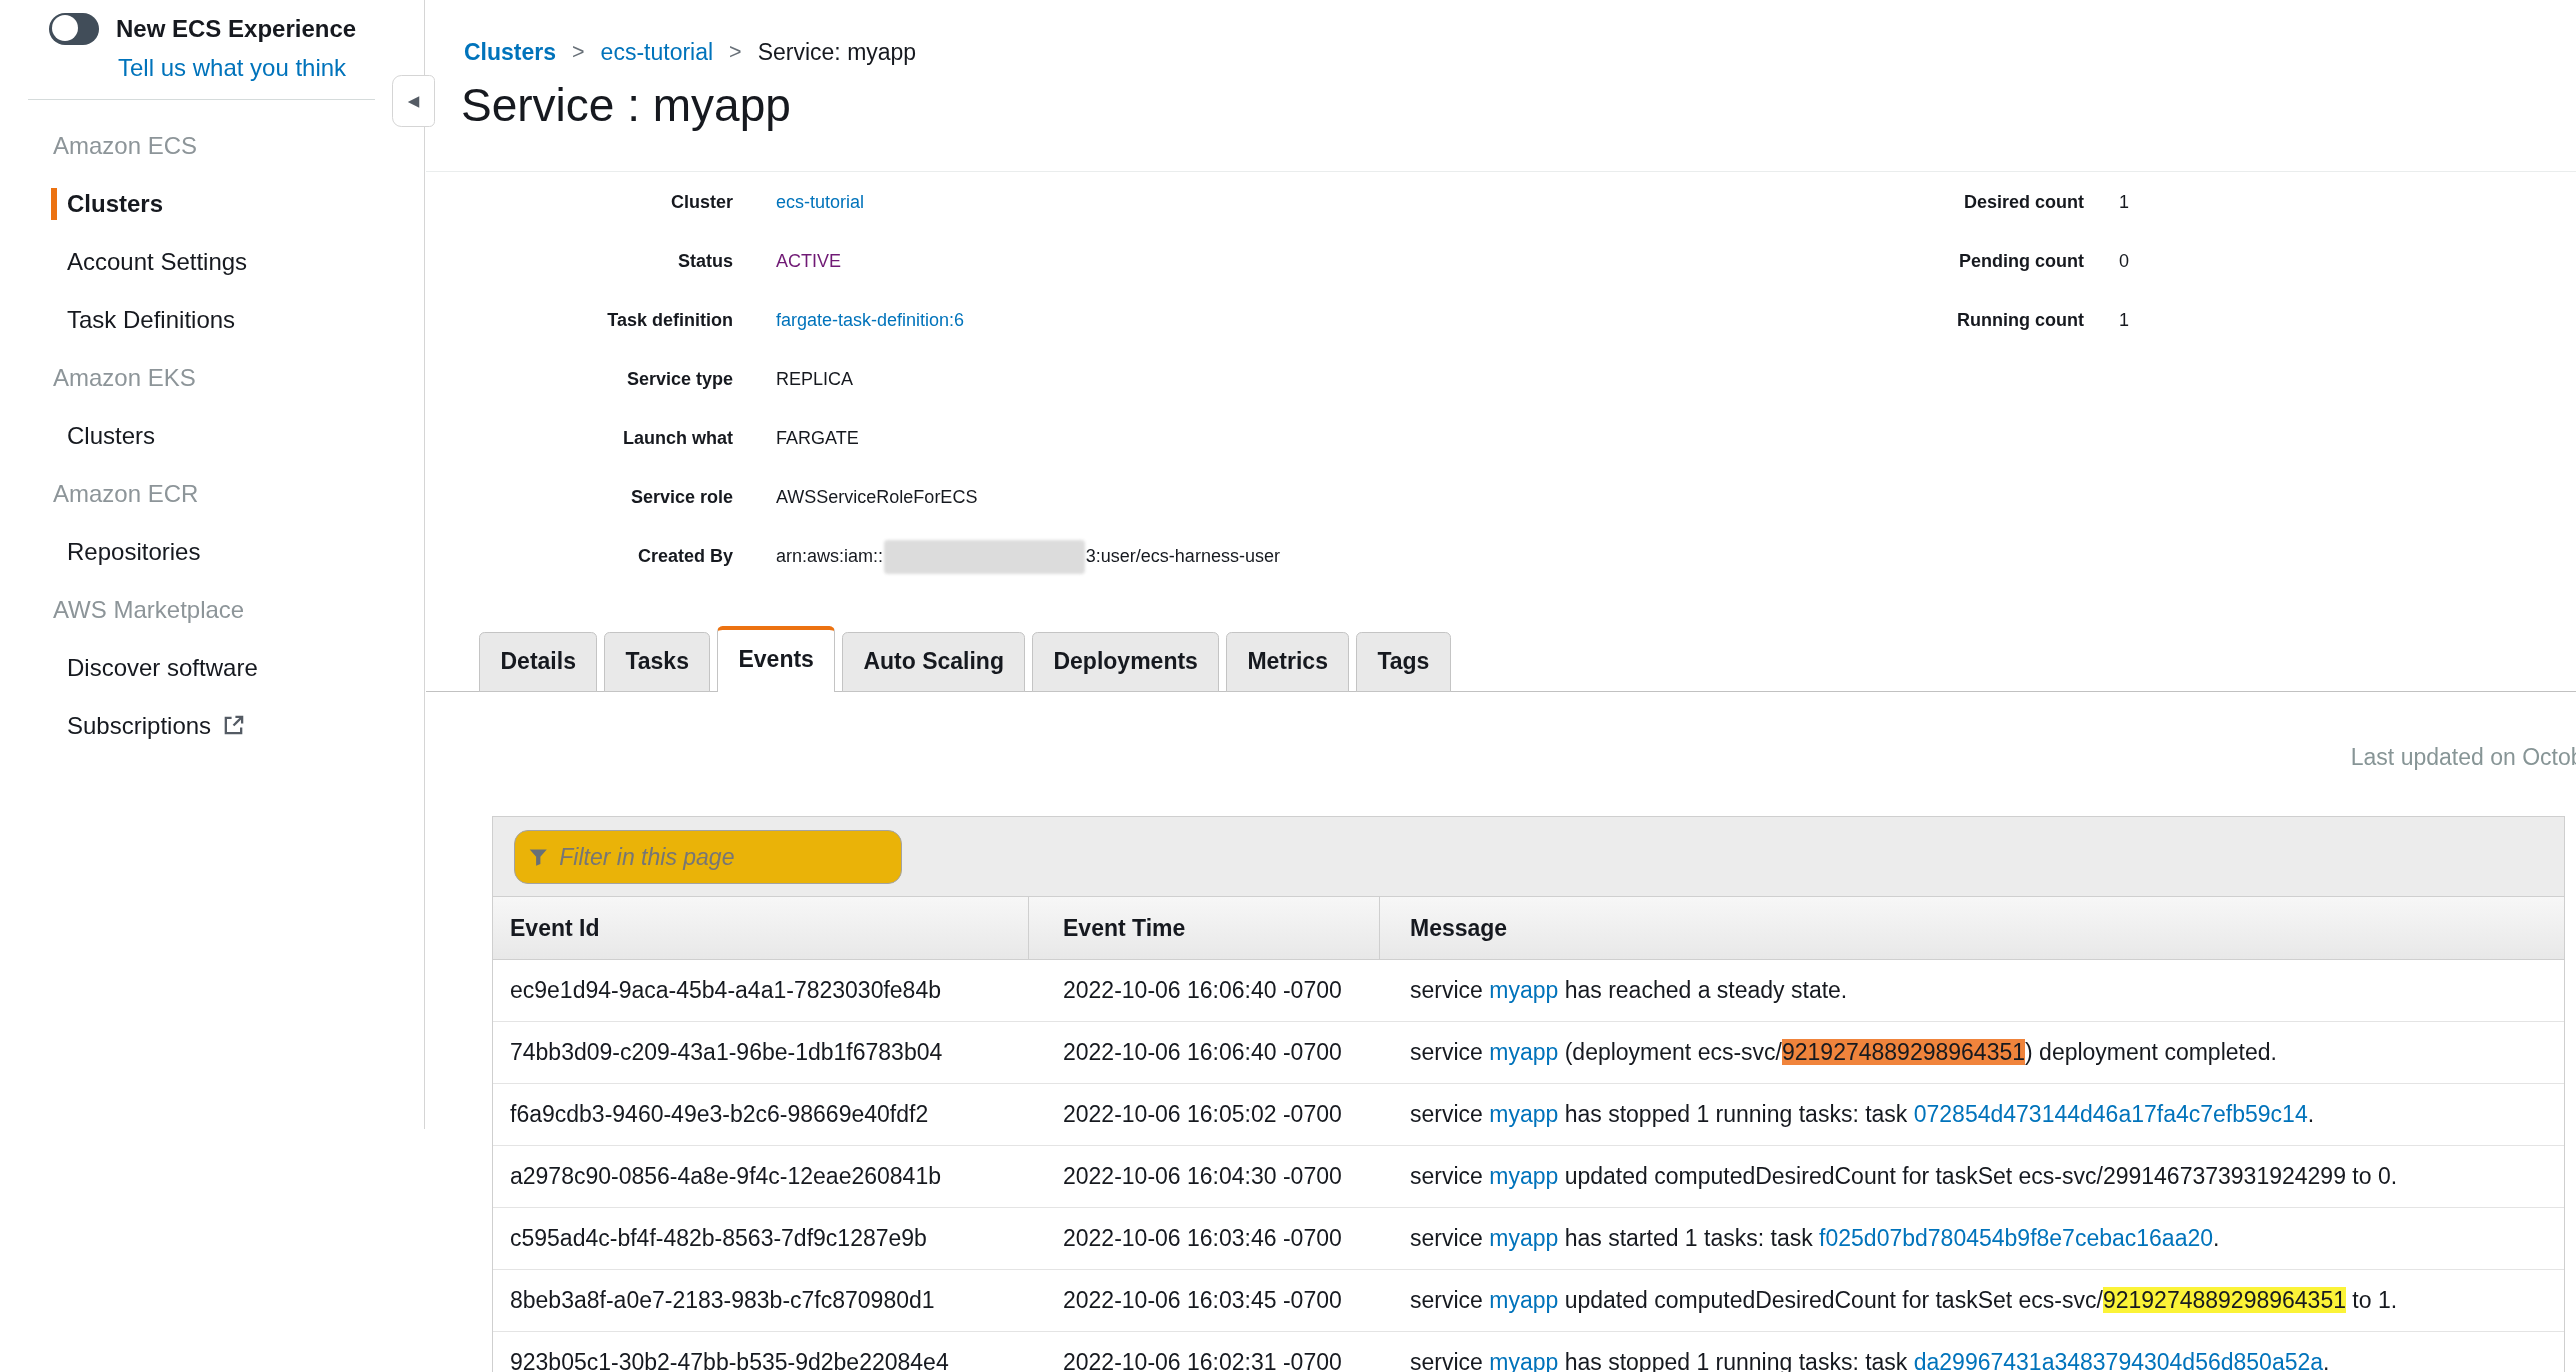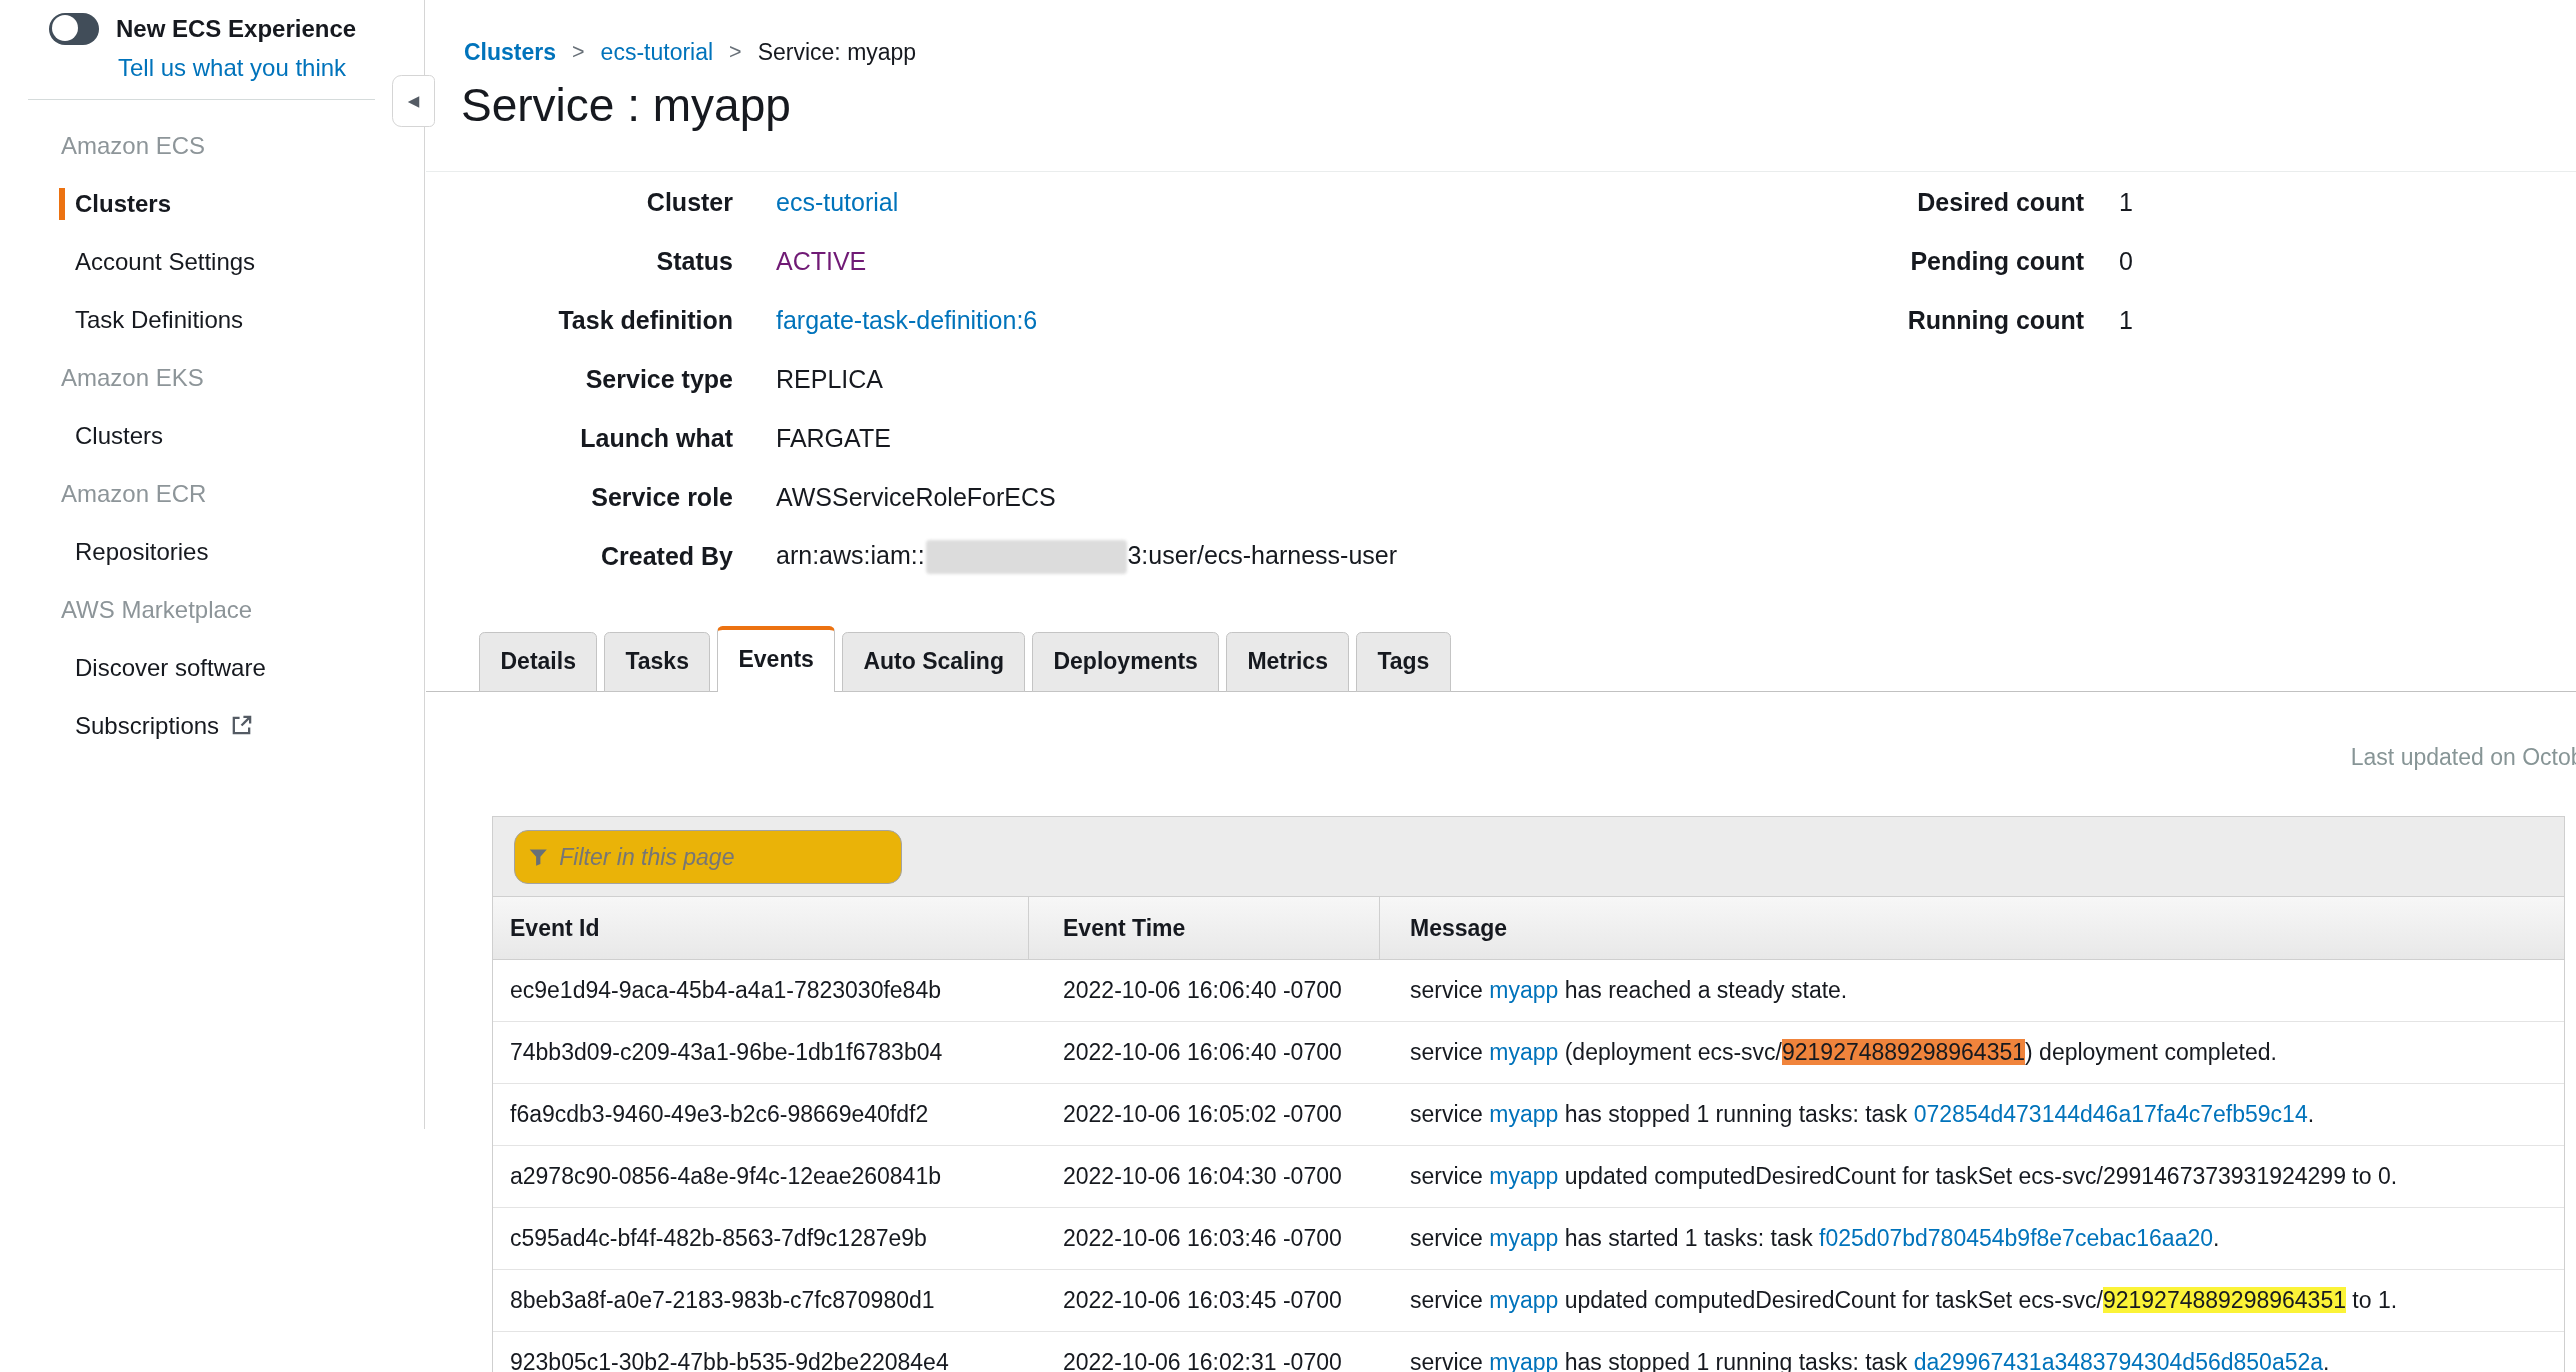--- a/index.html
+++ b/index.html
@@ -10,41 +10,41 @@
     font-family:"Liberation Sans", sans-serif; font-size:23px;
   }
   
   .sidebar { position:absolute; left:0; top:0; width:425px; height:1129px; background:#fff; border-right:0.9px solid #d5d5d5; }
   .toggle-row { position:absolute; left:49px; top:11.2px; height:35px; display:flex; align-items:center; }
   .toggle { width:50px; height:32px; border-radius:16px; background:#414d59; position:relative; flex:none; cursor:pointer; }
   .knob { position:absolute; left:2.8px; top:2.8px; width:26px; height:26px; border-radius:50%; background:#fff; }
   .toggle-label { margin-left:17px; font-size:24px; font-weight:bold; white-space:nowrap; }
   .feedback { position:absolute; left:118px; top:54px; font-size:24px; color:#0073bb; cursor:pointer; }
   .side-divider { position:absolute; left:28px; top:99px; width:347px; border-top:0.9px solid #d5dbdb; }
-  #side-nav { position:absolute; left:0; top:132px; right:0.9px;padding-left:8px; }
+  #side-nav { position:absolute; left:0; top:132px; right:0.9px; }
   .side-header { height:58px; line-height:28px; padding-left:53px; font-size:24px; color:#8d9599; }
   .side-item { height:58px; line-height:28px; padding-left:67px; font-size:24px; color:#16191f; position:relative; cursor:pointer; white-space:nowrap; }
   .side-item.active { font-weight:bold; }
   .active-bar { position:absolute; left:51px; top:-1.9px; width:5.6px; height:32px; background:#ec7211; }
   .ext-icon svg { width:23px; height:23px; margin-left:11.2px; vertical-align:-2.8px; }
   .collapse-tab { position:absolute; left:392px; top:75px; width:43px; height:52px; background:#fff; border:0.9px solid #d5d5d5; border-radius:9.3px 5.6px 5.6px 9.3px; z-index:5; display:flex; align-items:center; justify-content:center; cursor:pointer; }
   .collapse-tab .tri { font-size:15px; color:#545b64; }
   
   .main { position:absolute; left:426px; top:0; right:0; height:1373px; }
   .breadcrumb { position:absolute; left:38px; top:39px; display:flex; align-items:center; font-size:23px; white-space:nowrap; }
   .crumb-link { color:#0073bb; cursor:pointer; }
   .crumb-link.first { font-weight:bold; }
   .crumb-sep { color:#687078; margin:0 16px; font-size:21.5px; }
   .crumb-current { color:#16191f; }
   h1 { position:absolute; left:35px; top:78px; margin:0; font-size:46px; font-weight:400; color:#16191f; white-space:nowrap; }
   .title-divider { position:absolute; left:0; right:0; top:171px; border-top:0.9px solid #eaeded; }
   
   .details-left  { position:absolute; left:38px;  top:173px; }
   .details-right { position:absolute; left:1474px; top:173px; }
-  .detail-row { height:59px; display:flex; align-items:center; font-size:25px; white-space:nowrap; }
+  .detail-row { height:59px; display:flex; align-items:center; font-size:18px; white-space:nowrap; }
   .detail-label { font-weight:bold; text-align:right; flex:none; }
   .details-left  .detail-label { width:269px; }
   .details-right .detail-label { width:184px; }
   .details-left  .detail-value { margin-left:43px; }
   .details-right .detail-value { margin-left:35px; }
   .link { color:#0073bb; cursor:pointer; }
   .status-active { color:#701a75; }
   .redact-box { display:inline-block; width:201px; height:34px; background:#dcdcdc; border-radius:3.7px; vertical-align:middle; margin:0 0.9px; filter:blur(1.4px); }
   
   .tabs { position:absolute; left:53px; top:626px; height:66px; display:flex; align-items:flex-end; z-index:2; }

